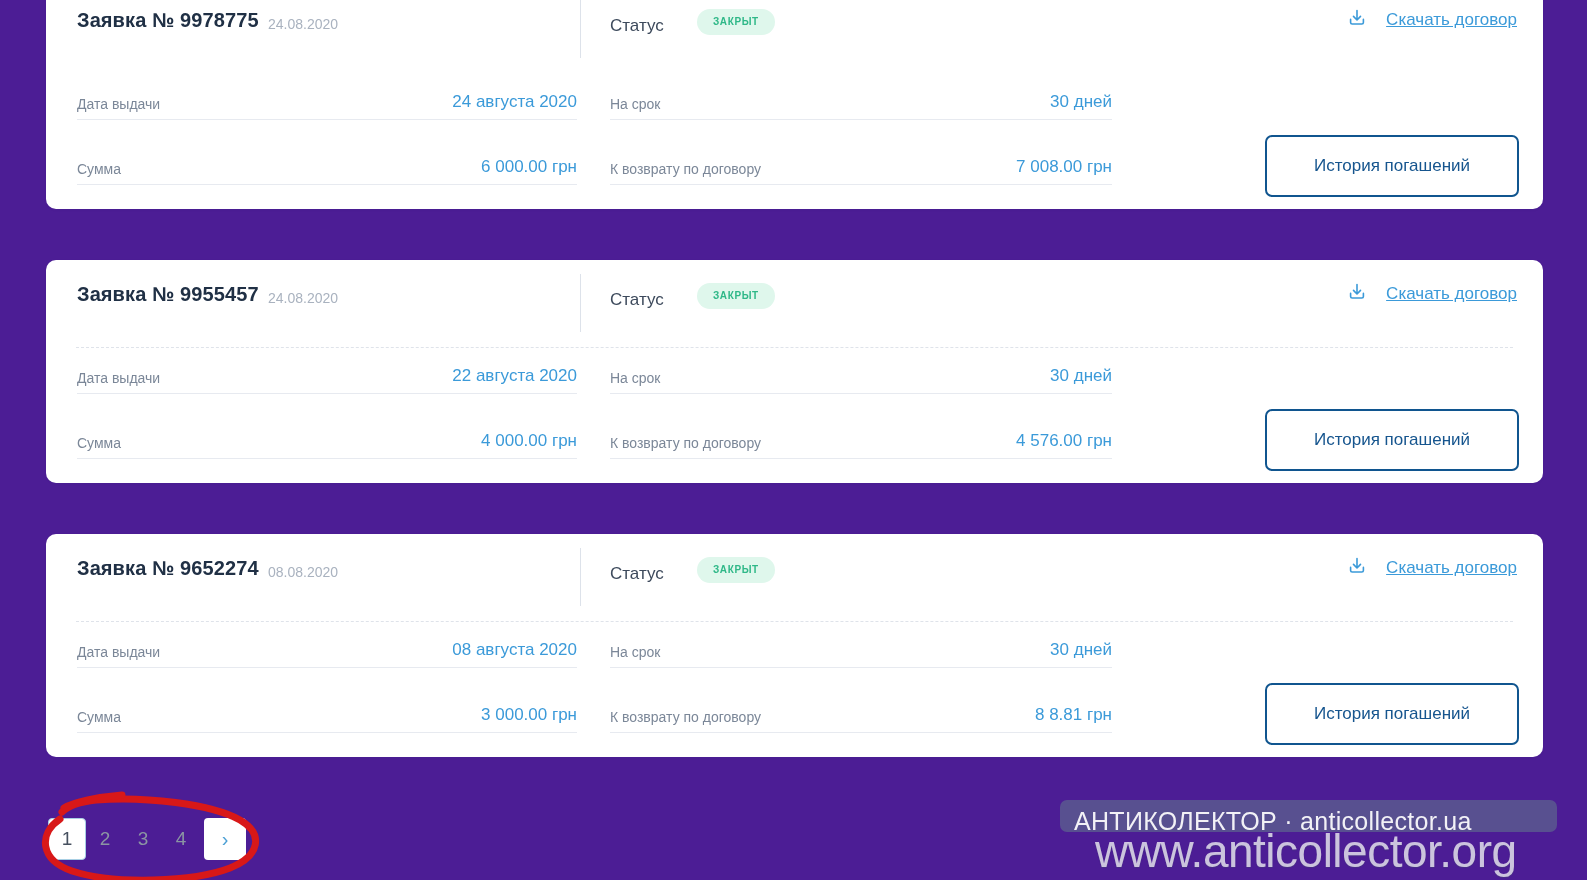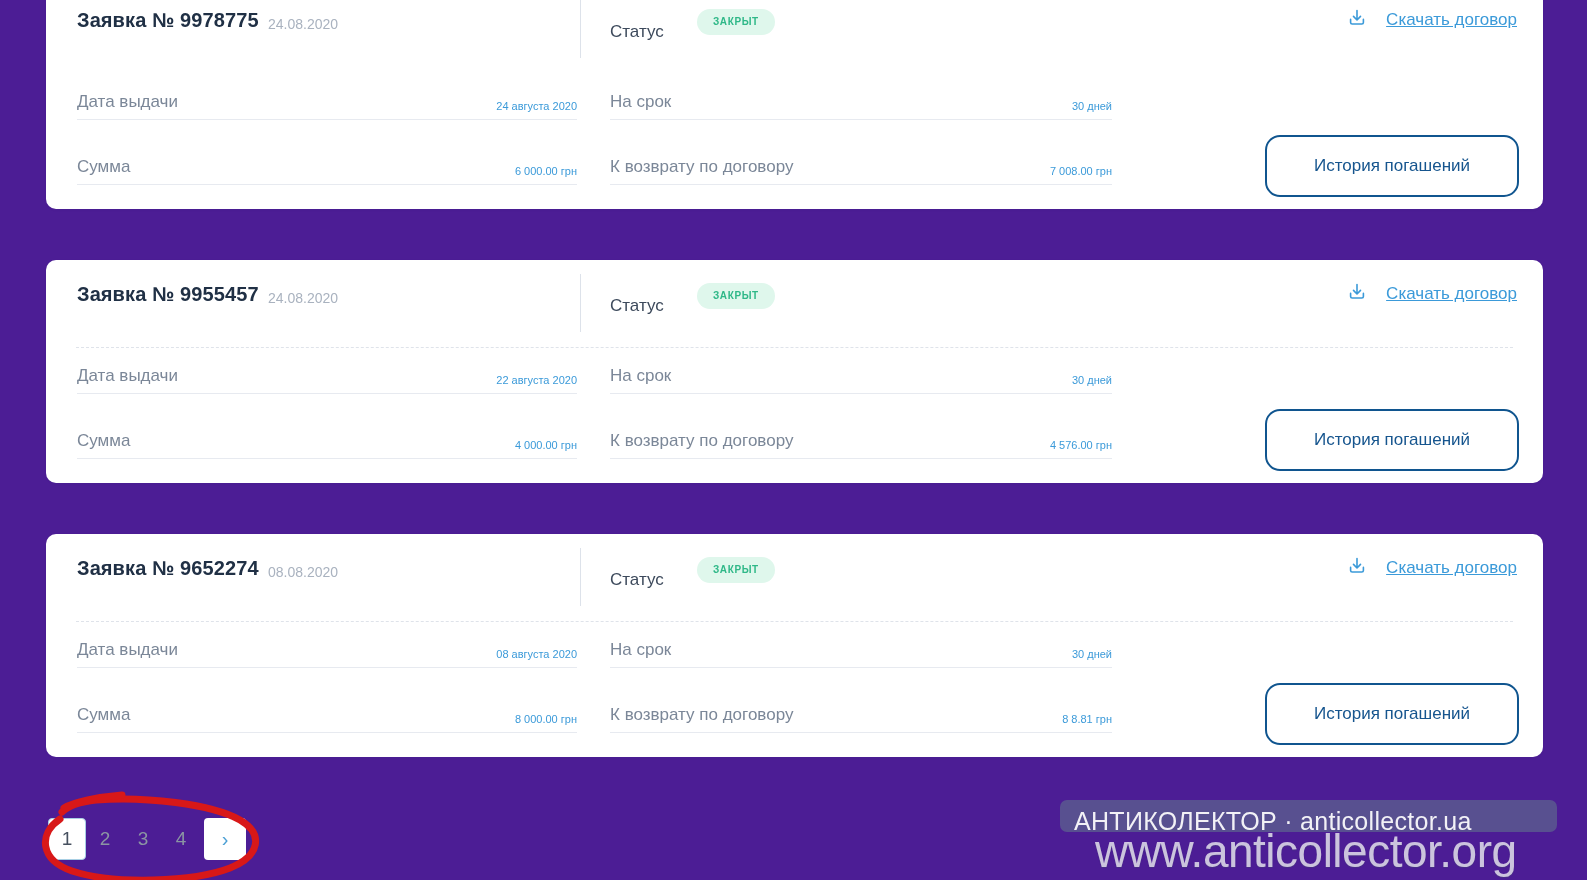--- a/index.html
+++ b/index.html
@@ -53,21 +53,21 @@
   .zayavka-date {
     position: absolute;
     left: 222px; top: 30px;
     font-size: 14px;
     color: #a9b2bf;
     white-space: nowrap;
   }
 
   .status-label {
     position: absolute;
-    left: 564px; top: 36px;
+    left: 564px; top: 30px;
     font-size: 17px;
     color: #3d4a5c;
   }
   .status-badge {
     position: absolute;
     left: 651px; top: 23px;
     padding: 7px 16px 8px;
     background: #dff7ec;
     border-radius: 16px;
     font-size: 10px;
@@ -102,30 +102,30 @@
     justify-content: space-between;
     align-items: flex-end;
     border-bottom: 1px solid #e7eaf0;
     padding-bottom: 7px;
   }
   .frow.c1 { left: 31px; width: 500px; }
   .frow.c2 { left: 564px; width: 502px; }
   .frow.r1 { top: 18px; }
   .frow.r2 { top: 83px; }
 
-  .f-label { font-size: 17px; color: #7b8798; white-space: nowrap; }
-  .f-value { font-size: 11px; color: #3b9ad9; white-space: nowrap; margin-left: 8px; }
+  .f-label { font-size: 14px; color: #7b8798; white-space: nowrap; }
+  .f-value { font-size: 17px; color: #3b9ad9; white-space: nowrap; margin-left: 8px; }
 
   .hist-btn {
     position: absolute;
     right: 24px;
     top: 61px;
     width: 254px; height: 62px;
     border: 2px solid #10558f;
-    border-radius: 15px;
+    border-radius: 7px;
     background: #fff;
     color: #16558e;
     font-size: 17px;
     font-family: "Liberation Sans", sans-serif;
     cursor: pointer;
   }
 
   
   .pagination {
     position: absolute;
@@ -297,21 +297,21 @@
       <div class="frow c1 r1">
         <span class="f-label">Дата выдачи</span>
         <span class="f-value">08 августа 2020</span>
       </div>
       <div class="frow c2 r1">
         <span class="f-label">На срок</span>
         <span class="f-value">30 дней</span>
       </div>
       <div class="frow c1 r2">
         <span class="f-label">Сумма</span>
-        <span class="f-value">8 000.00 грн</span>
+        <span class="f-value">3 000.00 грн</span>
       </div>
       <div class="frow c2 r2">
         <span class="f-label">К возврату по договору</span>
         <span class="f-value">8 8.81 грн</span>
       </div>
       <button class="hist-btn">История погашений</button>
     </div>
   </div>
 
   <div class="pagination">

